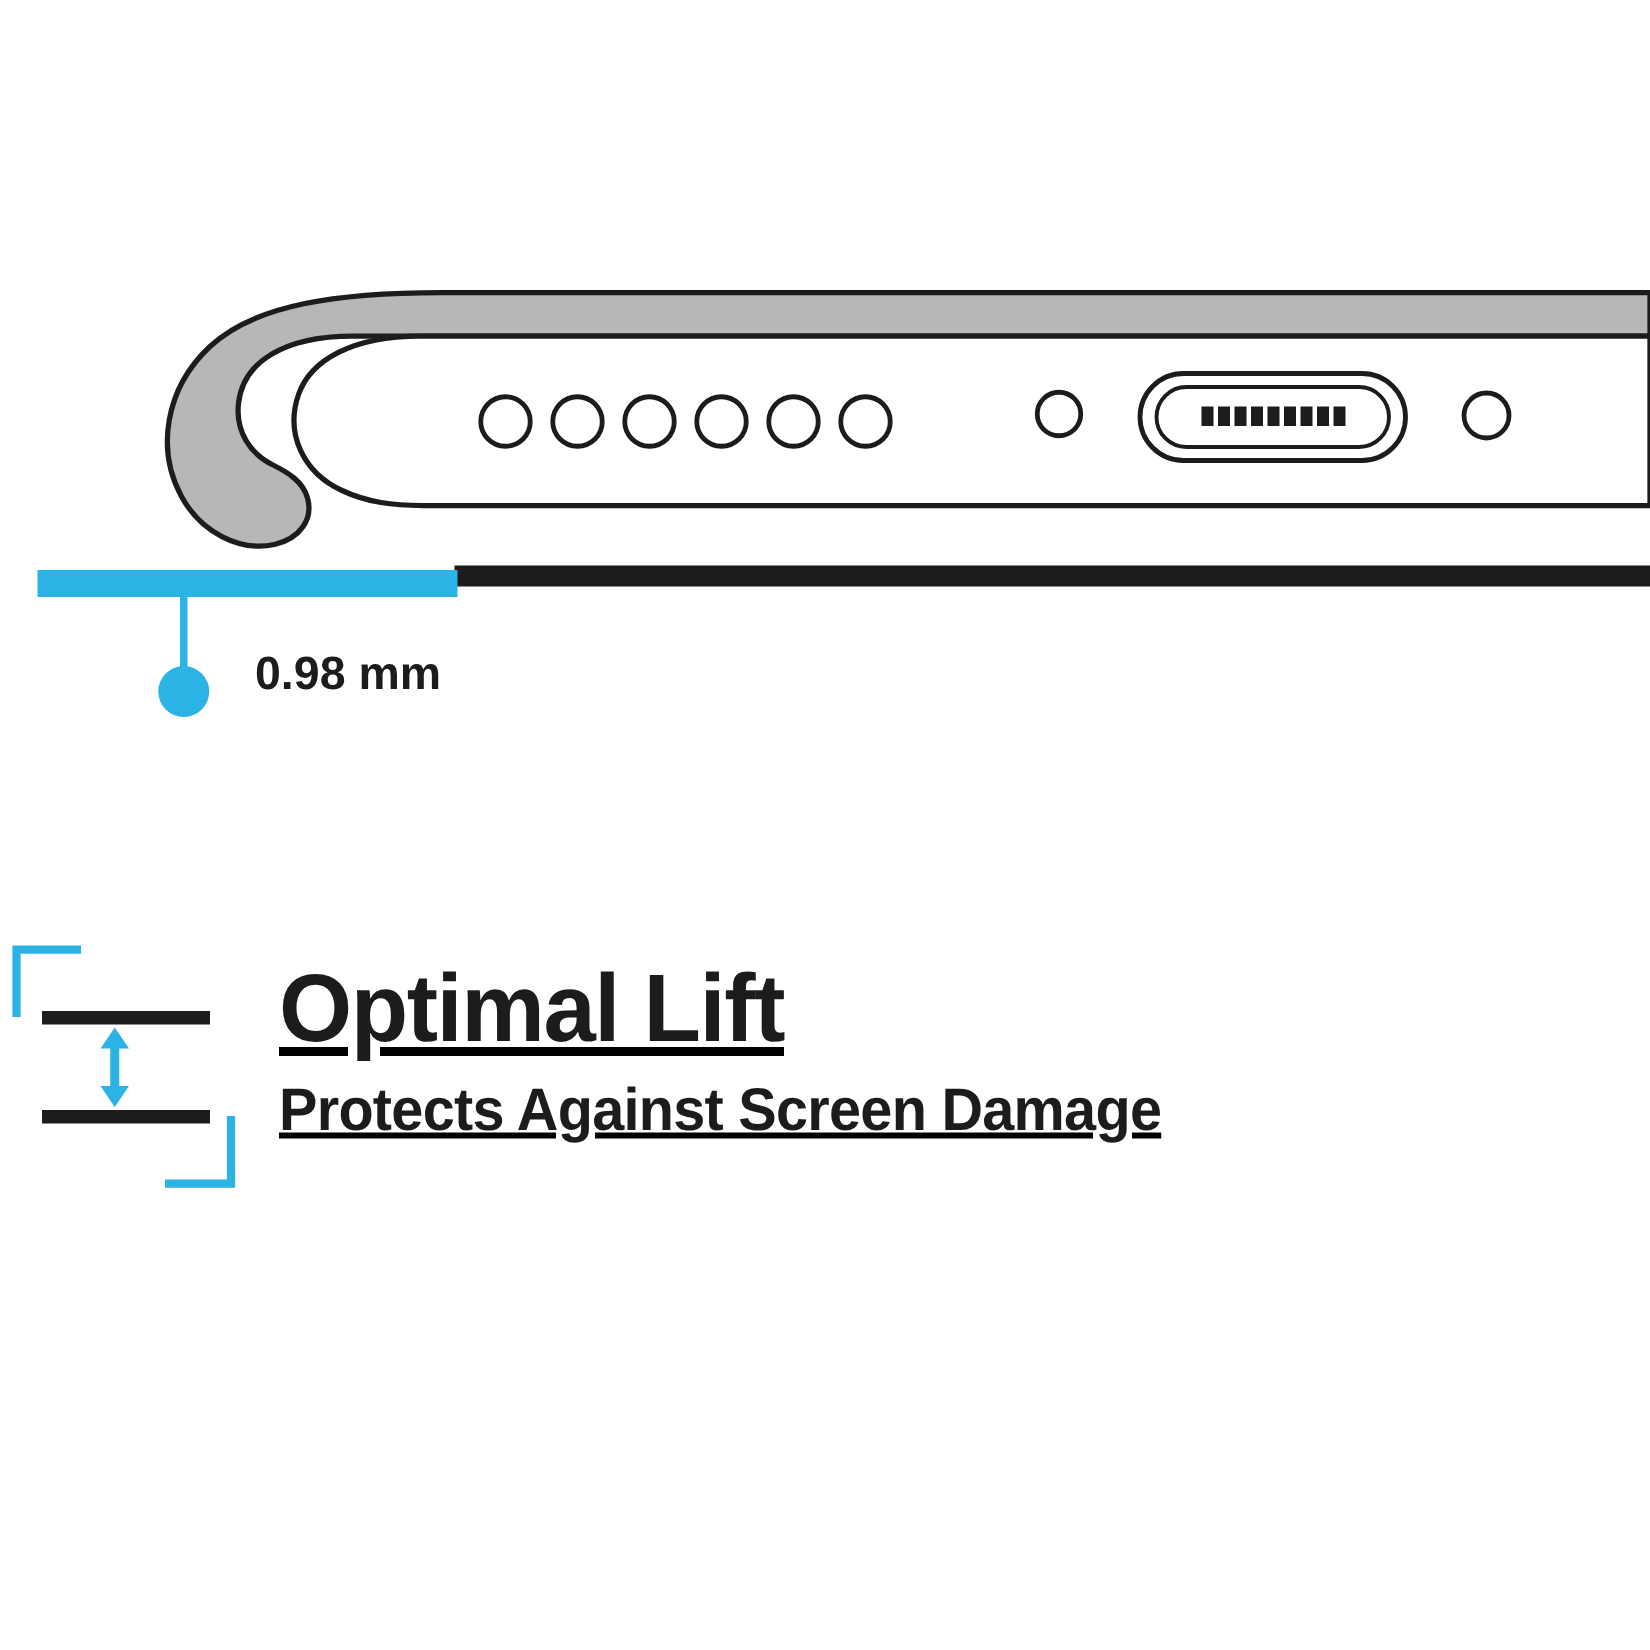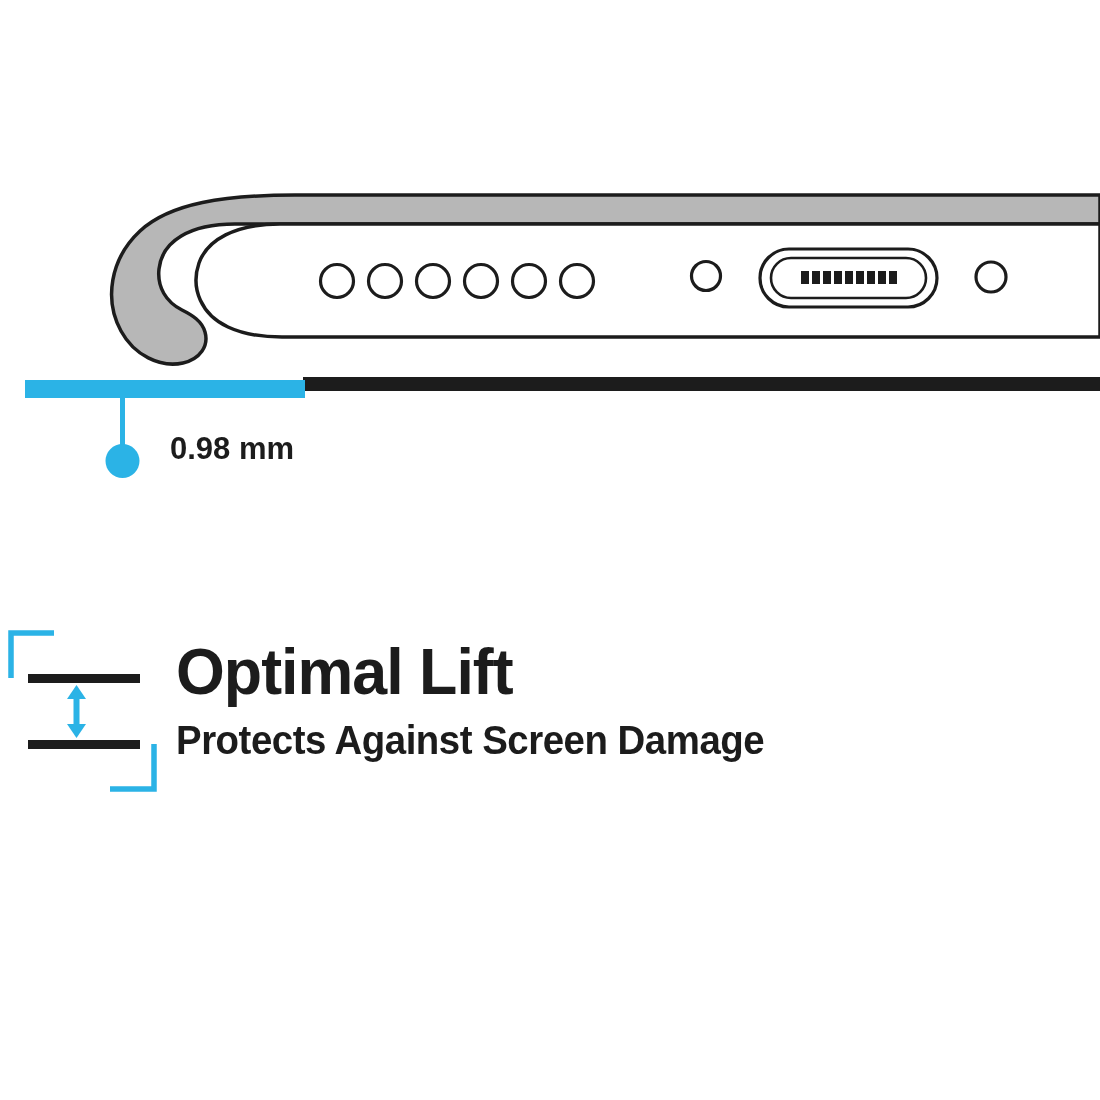--- a/index.html
+++ b/index.html
@@ -50,21 +50,23 @@
     align-items: flex-start;
   }
   .lift-icon {
     display: block;
     flex: 0 0 auto;
   }
   .bracket { stroke: var(--color-accent, #2bb3e6); stroke-width: 5.5; fill: none; }
   .lift-line { fill: var(--color-outline, #1c1c1c); }
   .lift-arrow { fill: var(--color-accent, #2bb3e6); }
   .feature-text {
+    margin-left: 10px;
     padding-top: 12px;
+    text-decoration: underline;
   }
   .feature-title {
     font-size: 64px;
     font-weight: bold;
     color: var(--color-text, #1c1c1c);
     line-height: 1.0;
     letter-spacing: -1px;
     transform: scaleX(0.98);
     transform-origin: left top;
     white-space: nowrap;

